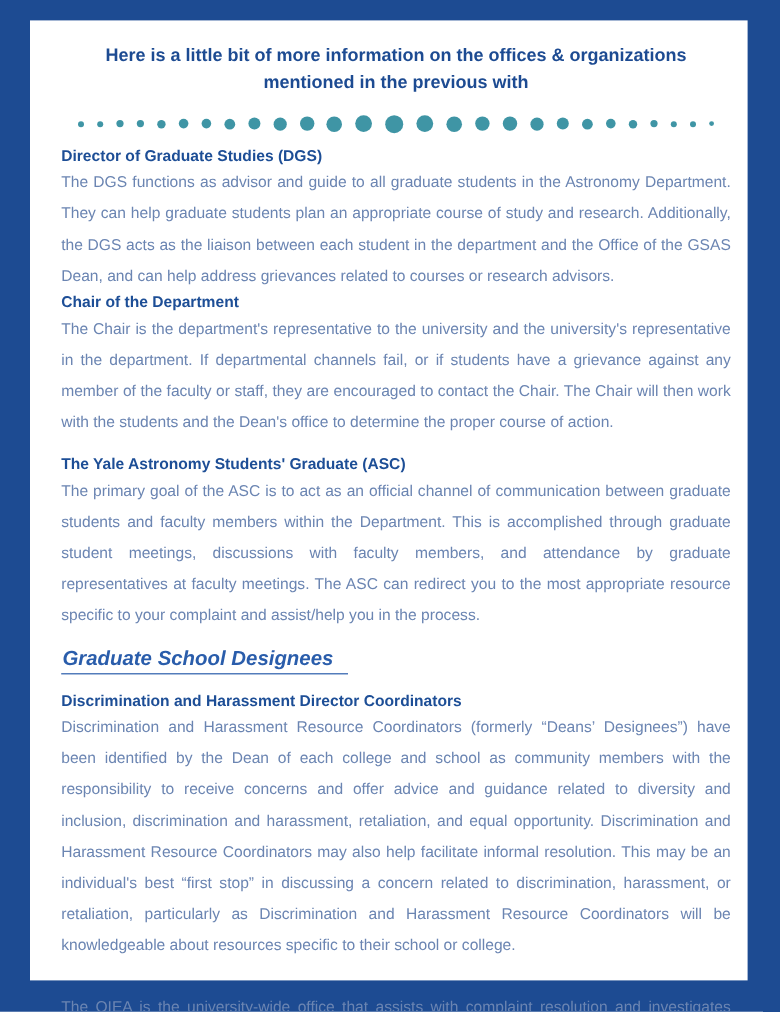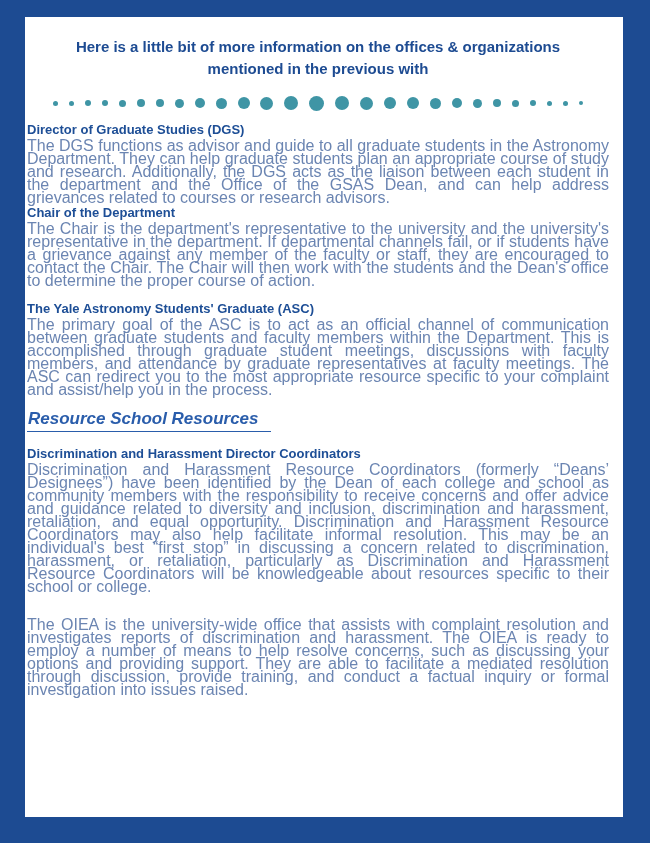--- a/index.html
+++ b/index.html
@@ -15,21 +15,21 @@
     overflow: hidden;
   }
   .panel {
     position: absolute;
     left: 25px;
     top: 17px;
     width: 598px;
     height: 800px;
     background: var(--panel, #ffffff);
     box-sizing: border-box;
-    padding: 19px 14px 0 2px;
+    padding: 19px 14px 0 26px;
   }
   .title {
     text-align: center;
     font-weight: bold;
     font-size: 15px;
     line-height: 22px;
     color: var(--title, #1d4b92);
     margin: 0 30px;
   }
   .dots {
@@ -64,22 +64,22 @@
   .item.oiea { margin-top: 25px; }
   .item h3 {
     margin: 0;
     font-size: 13px;
     line-height: 15px;
     font-weight: bold;
     color: var(--heading, #1d4e96);
   }
   .item p {
     margin: 2px 0 0 0;
-    font-size: 16px;
-    line-height: 13px;
+    font-size: 13px;
+    line-height: 26px;
     color: var(--body-text, #6b85b2);
     text-align: justify;
   }
 </style>
 </head>
 <body>
 
 <div class="page">
   <div class="panel">
 
@@ -128,21 +128,21 @@
       <h3>Chair of the Department</h3>
       <p>The Chair is the department's representative to the university and the university's representative in the department. If departmental channels fail, or if students have a grievance against any member of the faculty or staff, they are encouraged to  contact the Chair. The Chair will then work with the students and the Dean's office to determine the proper course of action.</p>
     </div>
 
     <div class="item gap-3">
       <h3>The Yale Astronomy Students' Graduate (ASC)</h3>
       <p>The primary goal of the ASC is to act as an official channel of communication between graduate students and faculty members within the Department. This is accomplished through graduate student meetings, discussions with faculty members, and attendance by graduate representatives at faculty meetings. The ASC can redirect you to the most appropriate resource specific to your complaint and assist/help you in the process.</p>
     </div>
 
     <div class="section-heading-wrap second">
-      <span class="section-heading">Resource School Resources</span>
+      <span class="section-heading">Graduate School Designees</span>
     </div>
 
     <div class="item gap-3">
       <h3>Discrimination and Harassment Director Coordinators</h3>
       <p>Discrimination and Harassment Resource Coordinators (formerly “Deans’ Designees”) have been identified by the Dean of each college and school as community members with the responsibility to receive concerns and offer advice and guidance related to diversity and inclusion, discrimination and harassment, retaliation, and equal opportunity. Discrimination and Harassment Resource Coordinators may also help facilitate informal resolution. This may be an individual's best “first stop” in discussing a concern related to discrimination, harassment, or retaliation, particularly as Discrimination and Harassment Resource Coordinators will be knowledgeable about resources specific to their school or college.</p>
     </div>
 
     <div class="item oiea">
       <p>The OIEA is the university-wide office that assists with complaint resolution and investigates reports of discrimination and harassment. The OIEA is ready to employ a number of means to help resolve concerns, such as discussing your options and providing support.  They are able to facilitate a mediated resolution through discussion, provide training, and conduct a factual inquiry or formal investigation into issues raised.</p>
     </div>

